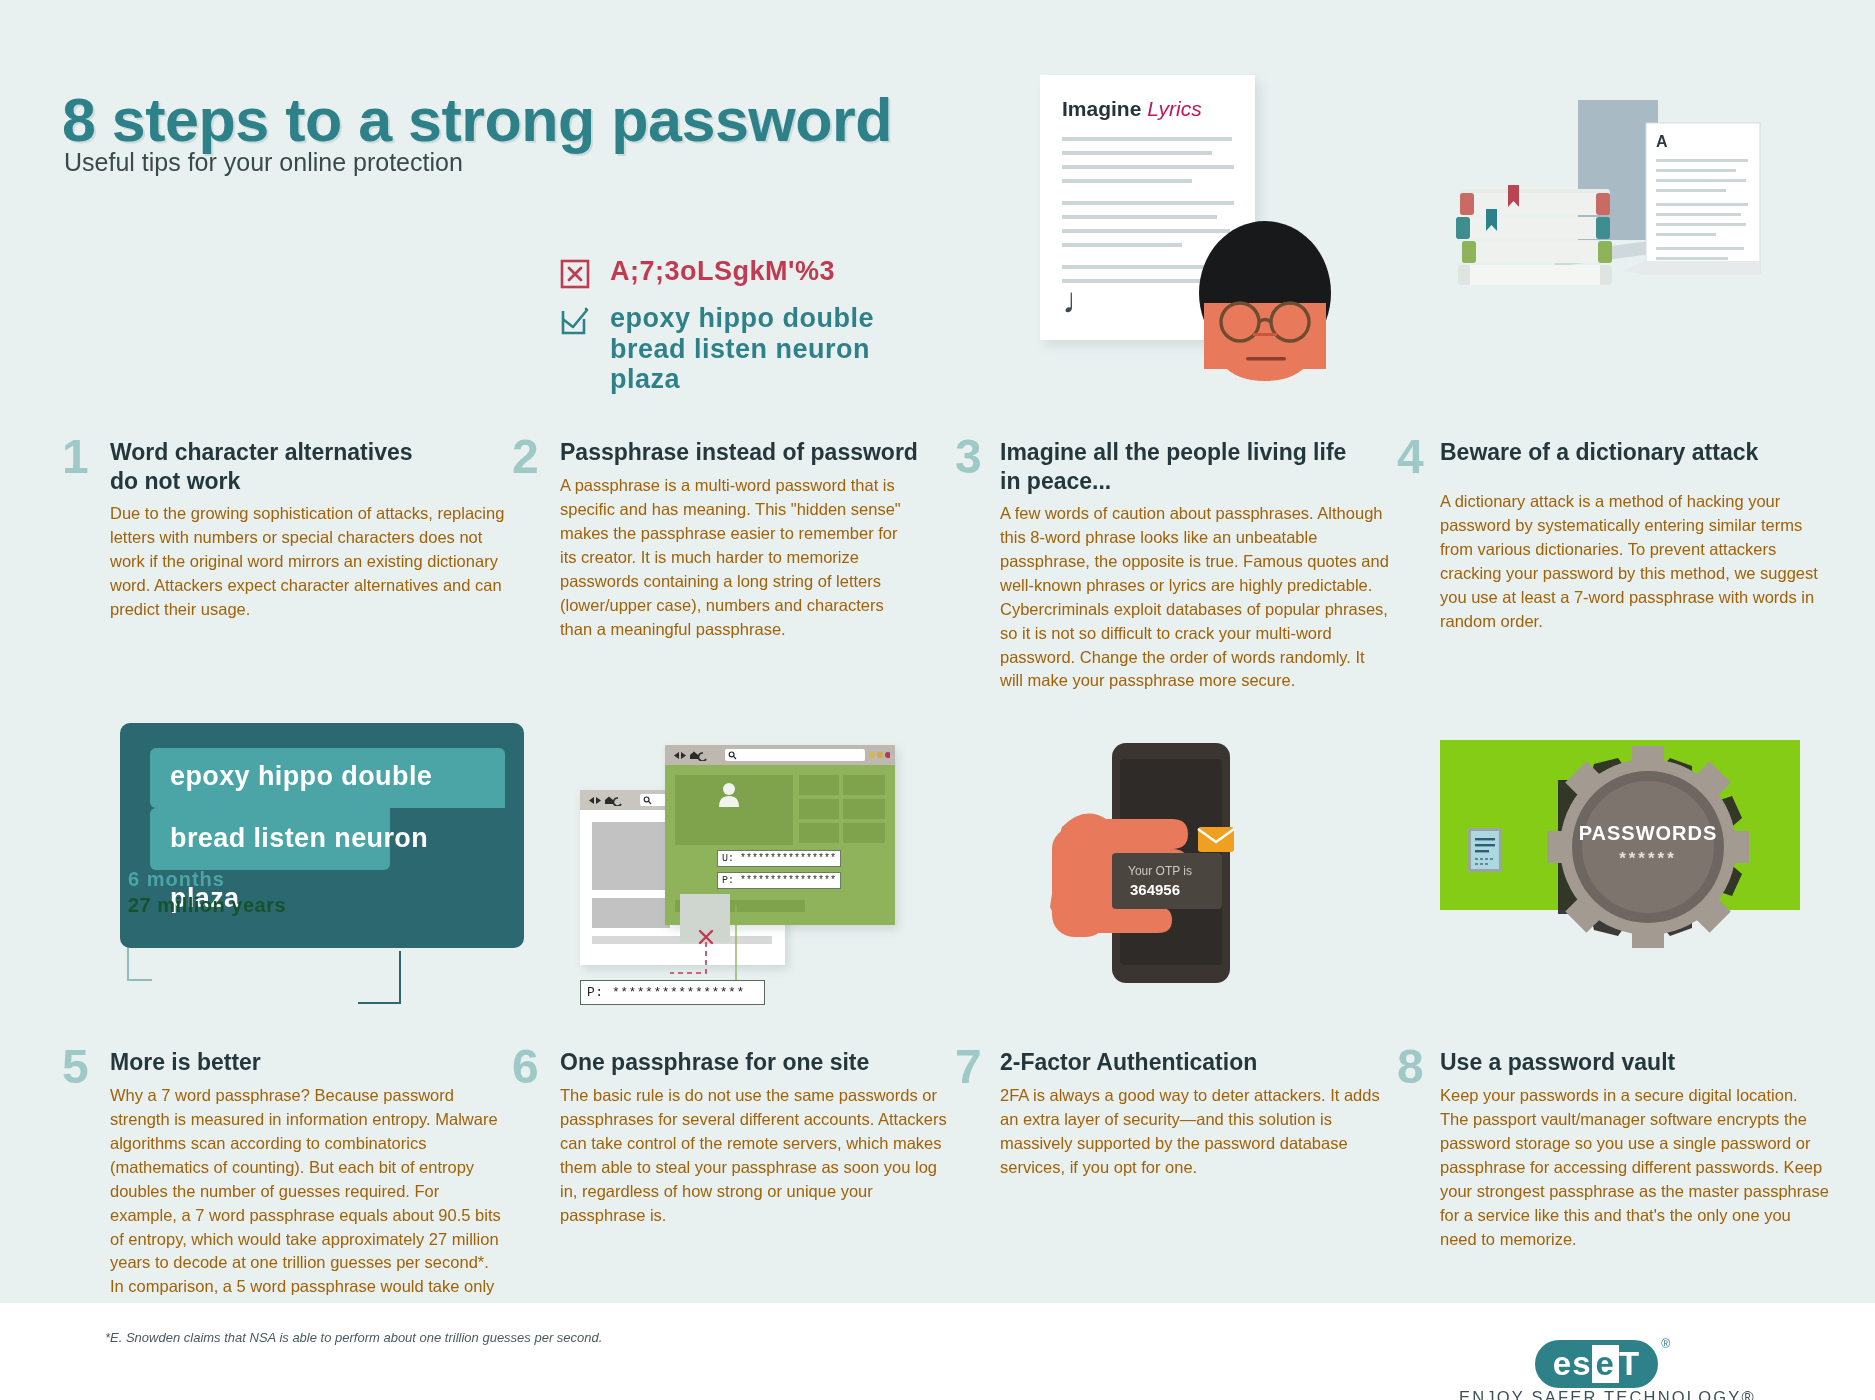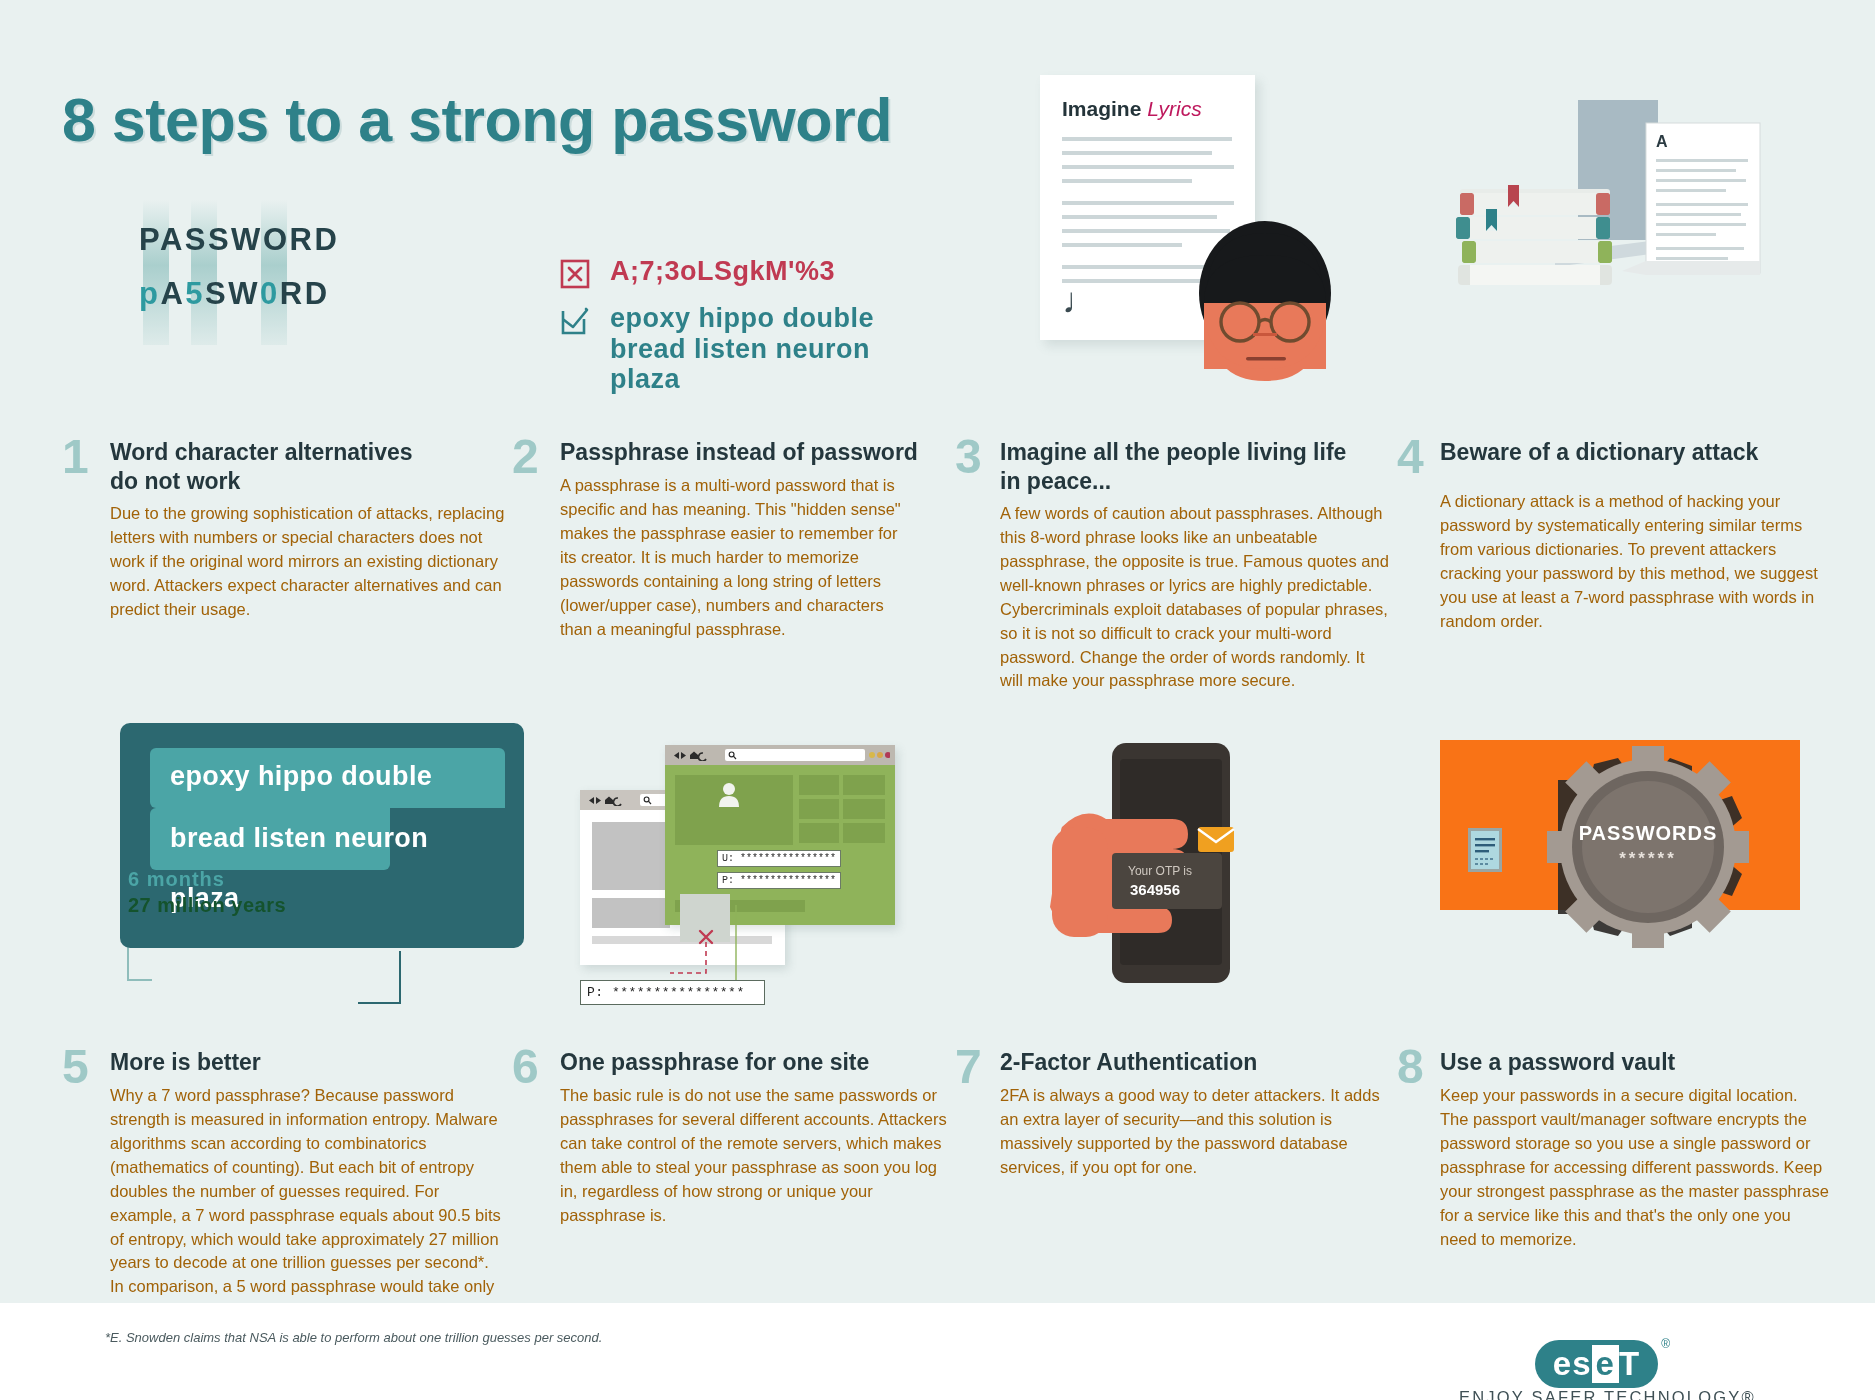--- a/index.html
+++ b/index.html
@@ -85,52 +85,42 @@
               font-size:10px; color:#2b2b2b; padding:2px 4px; white-space:nowrap; }
   .pfield-big { position:absolute; left:0; top:245px; width:185px;
                 background:#fff; border:1px solid #5b6b5e; font-family:"Liberation Mono", monospace;
                 font-size:13px; letter-spacing:.5px; color:#1f1f1f; padding:4px 6px; }
 
   
   .ph2-art { position:absolute; left:1050px; top:735px; width:280px; height:280px; }
 
   
   .vt-art { position:absolute; left:1440px; top:740px; width:360px; height:170px;
-            background:#f97316; border-radius:0; }
+            background:#84cc16; border-radius:0; }
 
   .footnote { position:absolute; left:105px; top:1330px; font-size:13px; font-style:italic;
               color:#4a5a5e; }
 
   .logo { position:absolute; left:1437px; top:1340px; }
   .eset-pill { display:inline-flex; align-items:center; justify-content:center;
                background:#2e8189; border-radius:30px; padding:5px 18px; position:relative; }
   .eset-txt { font-size:33px; font-weight:bold; color:#fff; letter-spacing:1px; }
   .eset-s { background:#fff; color:#2e8189; padding:0 4px; }
   .eset-reg { position:absolute; right:-12px; top:-3px; font-size:12px; color:#2e8189;}
   .tagline { font-size:16.5px; color:#3f5055; letter-spacing:2.2px; margin-left:22px; }
   .white-strip { position:absolute; left:0; top:1303px; width:1875px; height:97px; background:#ffffff;}
 </style>
 </head>
 <body>
 
 <div class="page">
 
   <div class="title">8 steps to a strong password</div>
-
-  <div class="pw-art">
-    <div class="pw-bars">
-      <div class="pw-bar b1"></div>
-      <div class="pw-bar b2"></div>
-      <div class="pw-bar b3"></div>
-    </div>
-    <div class="pw-line one">PASSWORD</div>
-    <div class="pw-line two">
-      <span class="sub">p</span><span>A</span><span class="sub">5</span><span>SW</span><span class="sub">0</span><span>RD</span>
-    </div>
-  </div>
+  <div class="subtitle">Useful tips for your online protection</div>
+
 
   <div class="pp-art">
     <div class="pp-row">
       <svg class="pp-mark" viewBox="0 0 30 30">
         <rect x="2" y="2" width="26" height="26" fill="none" stroke="#c03a52" stroke-width="2.6"></rect>
         <path d="M9 9 L21 21 M21 9 L9 21" stroke="#c03a52" stroke-width="2.8" stroke-linecap="round"></path>
       </svg>
       <div class="pp-bad">A;7;3oLSgkM'%3</div>
     </div>
     <div class="pp-row">

